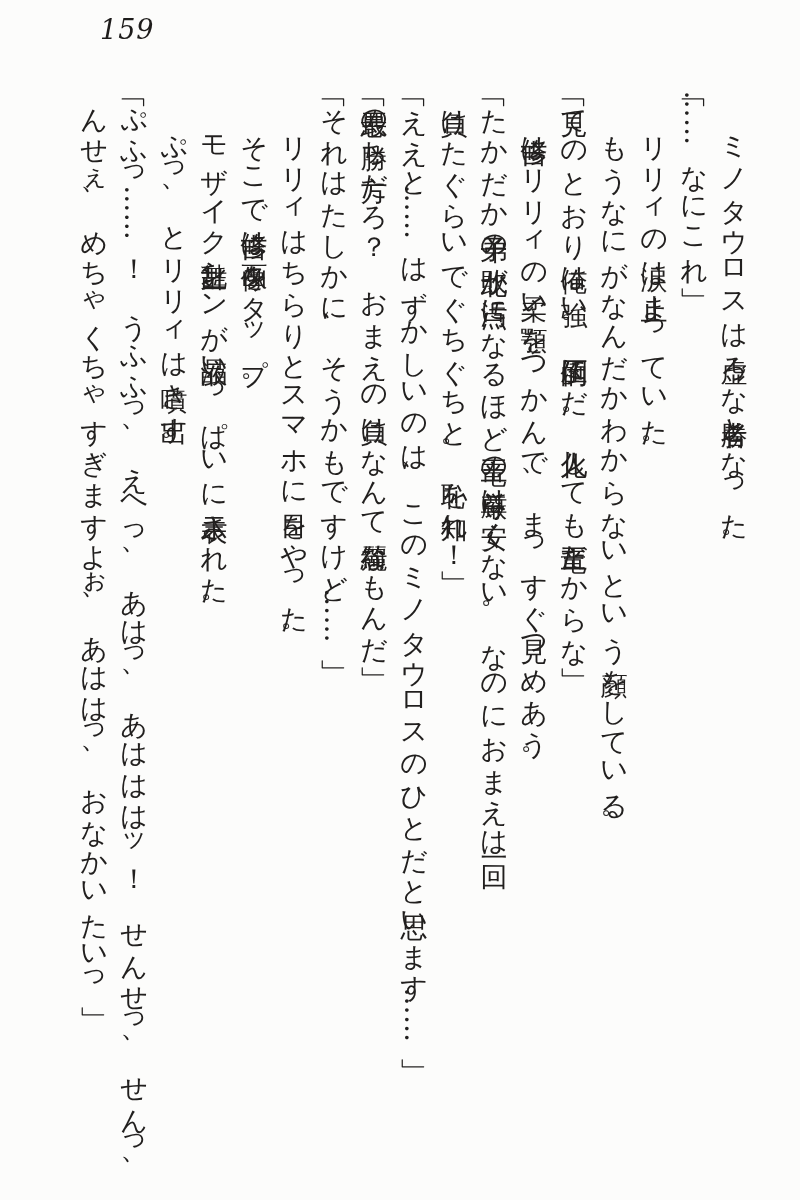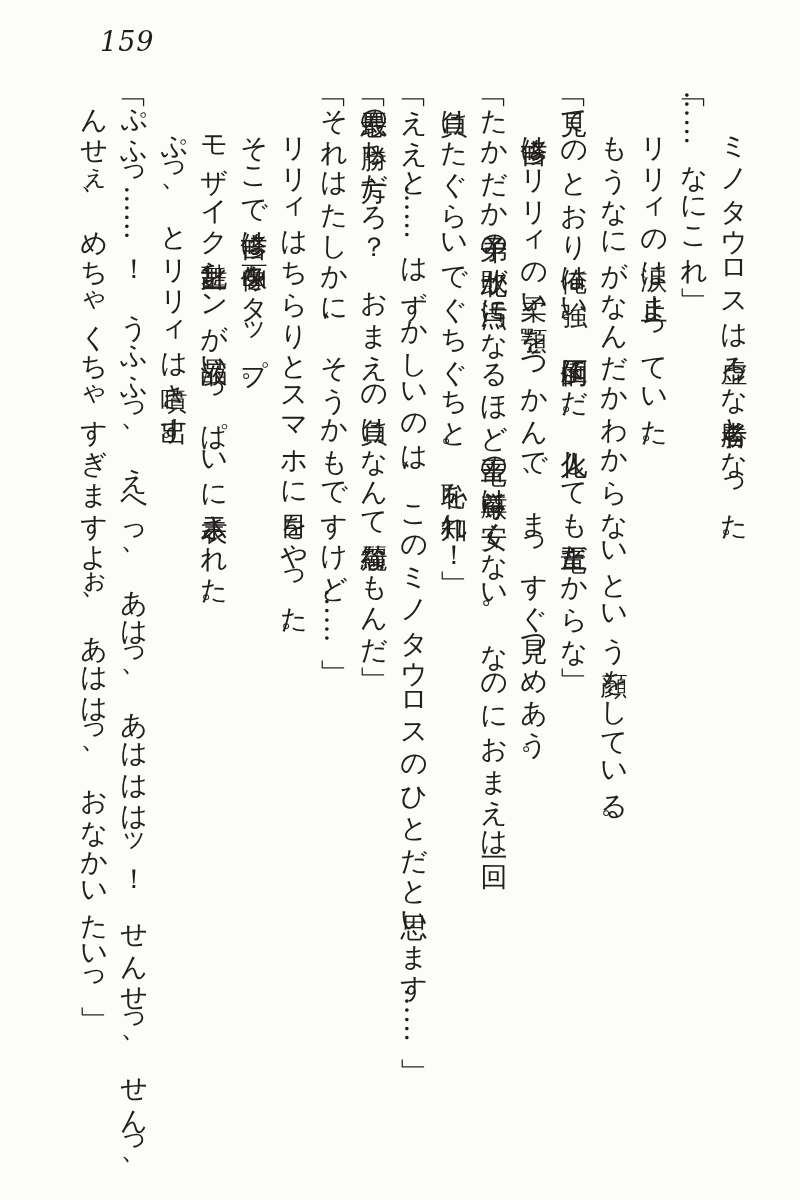--- a/index.html
+++ b/index.html
@@ -14,21 +14,21 @@
     background: #fcfcfb;
     font-family: "DejaVu Serif", serif;
   }
   .page {
     position: absolute;
     inset: 0;
     background: #fcfcfb;
   }
   .page-number {
     position: absolute;
-    top: 26px;
+    top: 14px;
     left: 100px;
     font-size: 27px;
     font-style: italic;
     letter-spacing: 1px;
     color: #1e1c1b;
   }
   .text-block {
     position: absolute;
     top: 90px;
     right: 46px;

